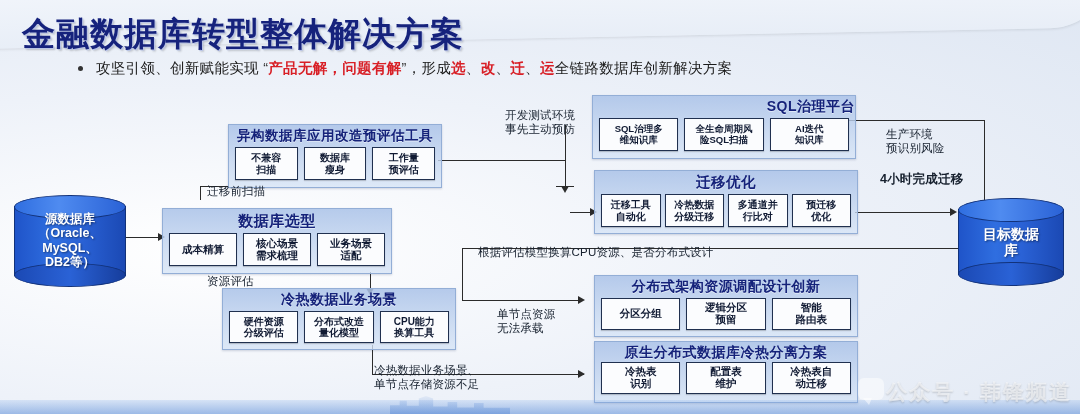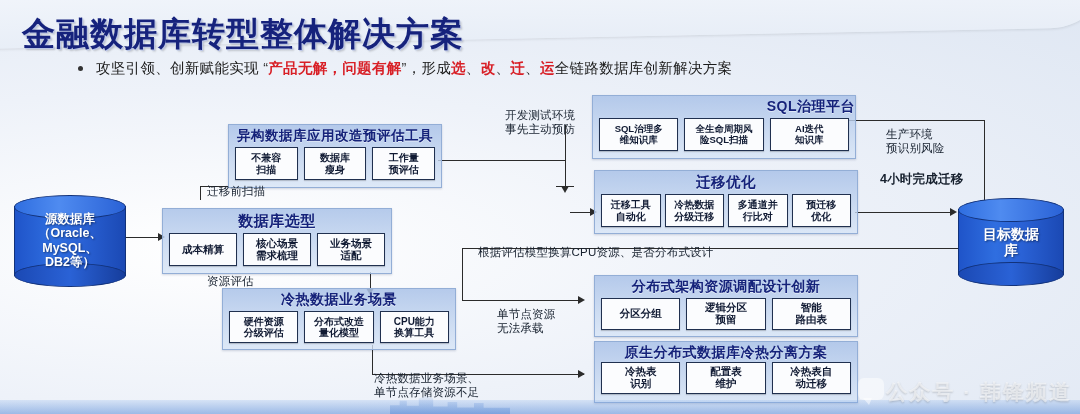--- a/index.html
+++ b/index.html
@@ -288,21 +288,21 @@
   <div class="anno" style="left:505px;top:108px;">开发测试环境
 事先主动预防</div>
   <div class="anno" style="left:886px;top:127px;">生产环境
 预识别风险</div>
   <div class="anno" style="left:207px;top:184px;">迁移前扫描</div>
   <div class="anno" style="left:207px;top:262px;margin-top:12px;">资源评估</div>
   <div class="anno bold" style="left:880px;top:172px;">4小时完成迁移</div>
   <div class="anno" style="left:478px;top:245px;">根据评估模型换算CPU资源、是否分布式设计</div>
   <div class="anno" style="left:497px;top:307px;">单节点资源
 无法承载</div>
-  <div class="anno" style="left:374px;top:363px;margin-top:8px;">冷热数据业务场景、
+  <div class="anno" style="left:374px;top:363px;">冷热数据业务场景、
 单节点存储资源不足</div>
 
   <div class="skyline"></div>
   <div class="bottom-glow"></div>
   <div class="wm-icon"></div>
   <div class="wm">公众号 · 韩锋频道</div>
 
 </div>
 
 </body></html>

